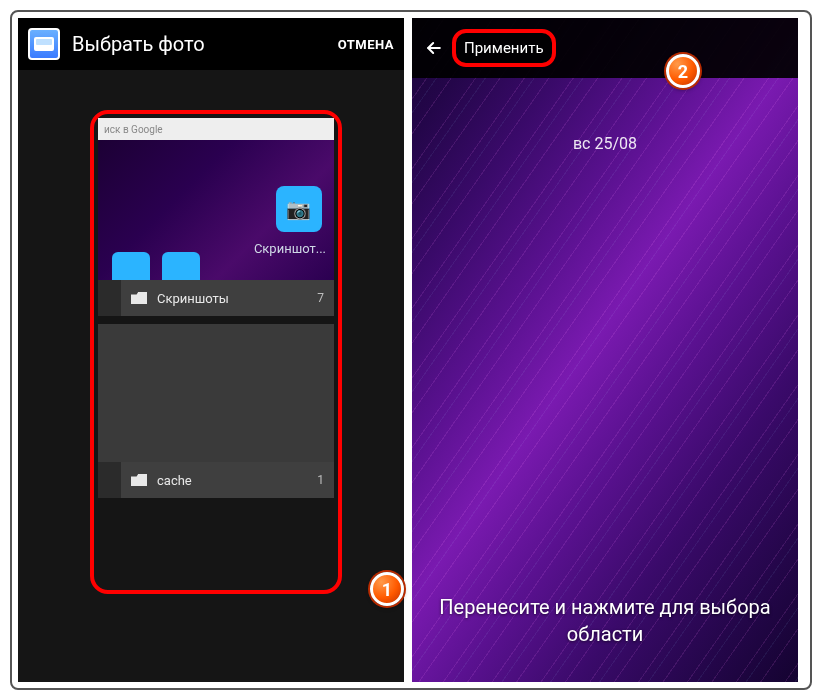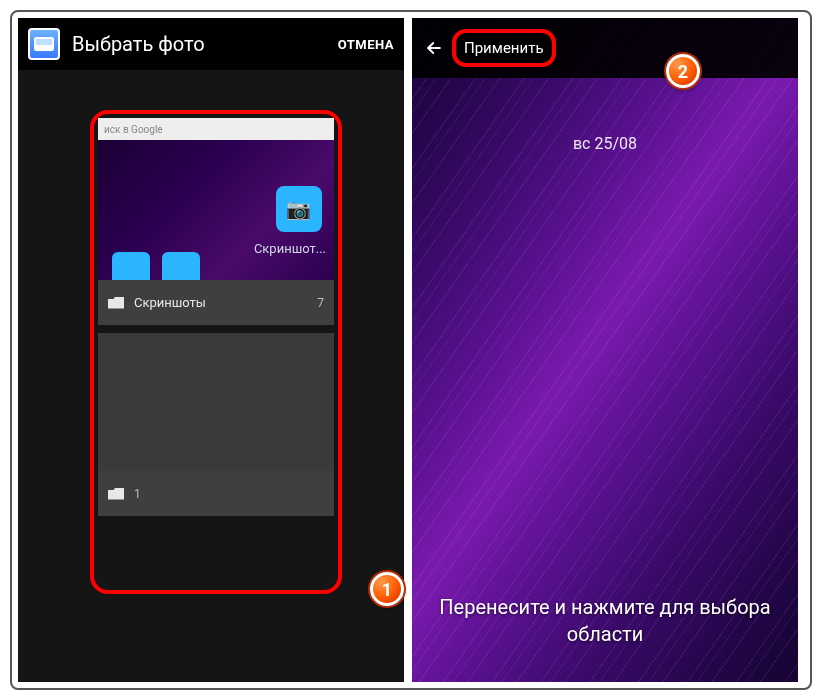--- a/index.html
+++ b/index.html
@@ -96,23 +96,23 @@
   }
   .thumb-blue-sq {
     position:absolute; width:38px; height:28px; background:#2bb4ff;
     border-radius:6px 6px 0 0; bottom:0;
   }
   .album2-fill {
     width:100%; height:138px;
     background:#3a3a3a;
   }
   .album-bar {
-    height: 45px; background: #3f3f3f;
+    height: 36px; background: #3f3f3f;
     display: flex; align-items: center;
-    padding: 0 10px; color: #e8e8e8; font-size: 13px;
+    padding: 0 10px; color: #e8e8e8; font-size: 13px; margin-left: 23px;
   }
   .folder-icon {
     width: 16px; height: 12px;
     background: #e8e8e8;
     margin-right: 10px;
     clip-path: polygon(0 20%, 35% 20%, 45% 0, 100% 0, 100% 100%, 0 100%);
   }
   .album-name { flex: 1; }
   .album-count { color: #bdbdbd; font-size: 12px; }
 
@@ -215,20 +215,21 @@
           <div class="folder-icon"></div>
           <div class="album-name">Скриншоты</div>
           <div class="album-count">7</div>
         </div>
       </div>
 
       <div class="album">
         <div class="album2-fill"></div>
         <div class="album-bar">
           <div class="folder-icon"></div>
+          <div class="album-name">cache</div>
           <div class="album-count">1</div>
         </div>
       </div>
     </div>
   </div>
 
   <div class="phone-right">
     <div class="streaks"></div>
 
     <div class="pr-header">

